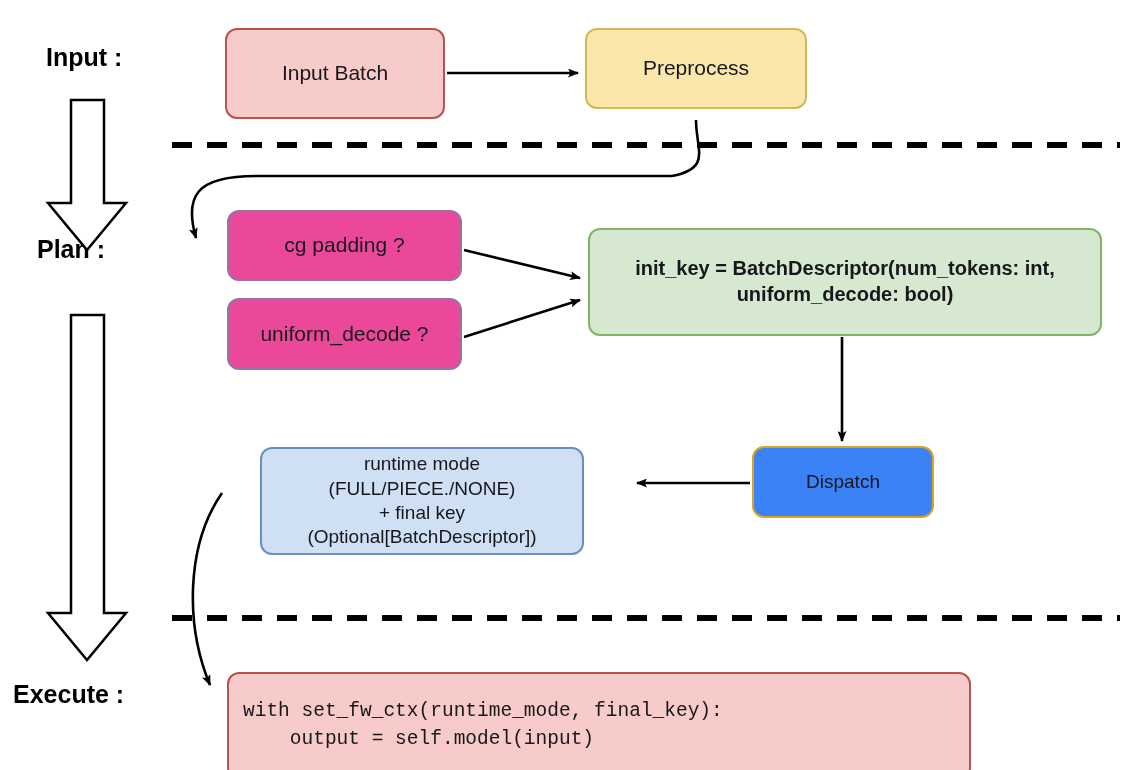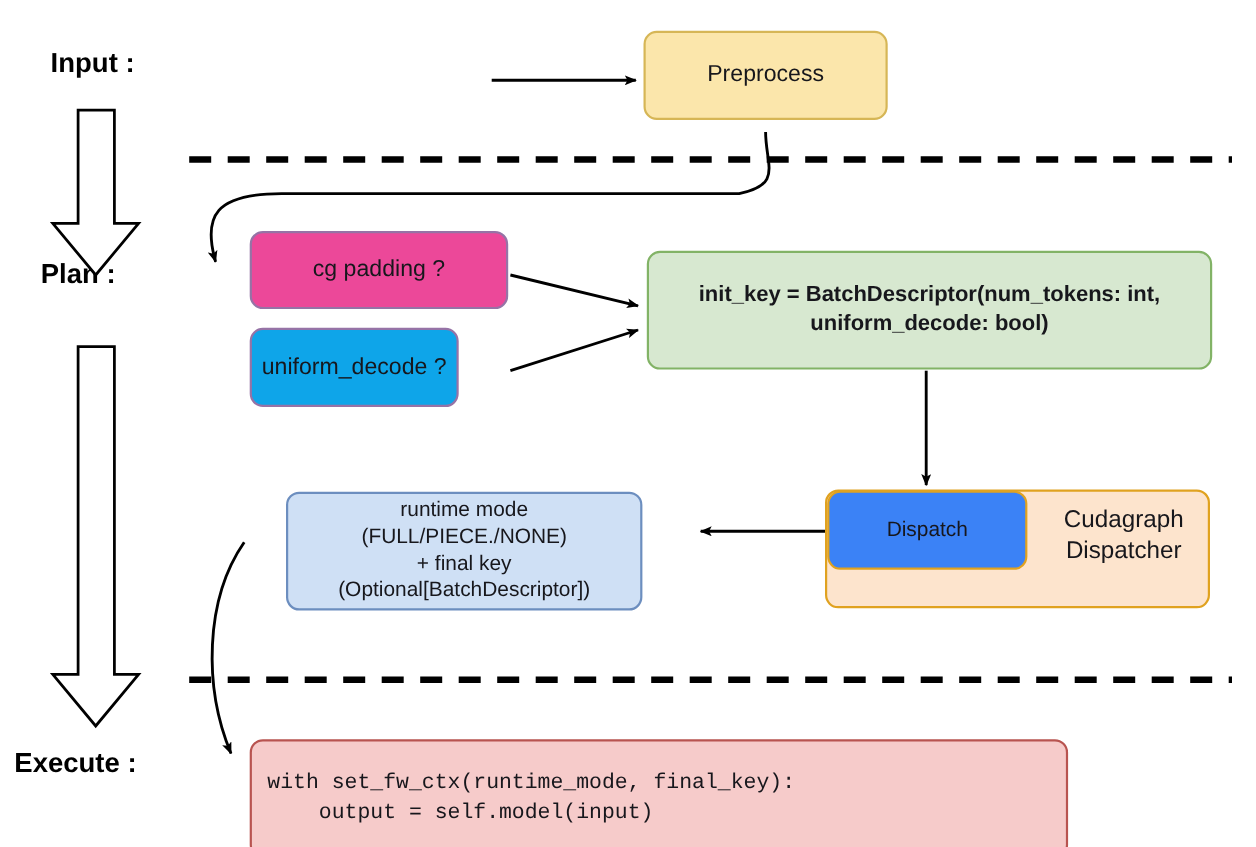--- a/index.html
+++ b/index.html
@@ -54,22 +54,22 @@
   }
   #node-preprocess {
     left: 585px; top: 28px; width: 222px; height: 81px;
     background: #fbe6ab; border-color: #d6b656; font-size: 21px;
   }
   #node-cg-padding {
     left: 227px; top: 210px; width: 235px; height: 71px;
     background: #ec4899; border-color: #9673a6; font-size: 21px;
   }
   #node-uniform-decode {
-    left: 227px; top: 298px; width: 190px; height: 72px;
-    background: #0ea5e9; border-color: #9673a6; font-size: 21px;
+    left: 227px; top: 298px; width: 235px; height: 72px;
+    background: #ec4899; border-color: #9673a6; font-size: 21px;
   }
   #node-init-key {
     left: 588px; top: 228px; width: 514px; height: 108px;
     background: #d7e8d0; border-color: #82b366; font-size: 20px; font-weight: bold;
   }
   #node-cudagraph-dispatcher {
     left: 750px; top: 445px; width: 350px; height: 108px;
     background: #fde4cd; border-color: #e0a220; font-size: 22px;
     align-items: flex-start; justify-content: flex-end;
     padding-top: 11px; padding-right: 14px;
@@ -130,46 +130,43 @@
 
     <line x1="464" y1="337" x2="580" y2="300" stroke="#000000" stroke-width="2.6" marker-end="url(#arrowSolid)"></line>
 
     <line x1="842" y1="337" x2="842" y2="441" stroke="#000000" stroke-width="2.6" marker-end="url(#arrowSolid)"></line>
 
     <line x1="750" y1="483" x2="637" y2="483" stroke="#000000" stroke-width="2.6" marker-end="url(#arrowSolid)"></line>
 
     <path d="M222,493 C186,545 185,625 210,685" fill="none" stroke="#000000" stroke-width="2.6" marker-end="url(#arrowSolid)"></path>
   </svg>
 
+  <div class="node" id="node-input-batch">
+    <span class="node-text">Input Batch</span>
+  </div>
 
   <div class="node" id="node-preprocess">
     <span class="node-text">Preprocess</span>
   </div>
 
   <div class="node" id="node-cg-padding">
     <span class="node-text">cg padding ?</span>
   </div>
 
   <div class="node" id="node-uniform-decode">
     <span class="node-text">uniform_decode ?</span>
   </div>
 
   <div class="node" id="node-init-key">
     <span class="node-text">
       <span>init_key = BatchDescriptor(num_tokens: int,</span><br>
       <span>uniform_decode: bool)</span>
     </span>
   </div>
 
-  <div class="node" id="node-cudagraph-dispatcher">
-    <span class="node-text">
-      <span>Cudagraph</span><br>
-      <span>Dispatcher</span>
-    </span>
-  </div>
 
   <div class="node" id="node-dispatch">
     <span class="node-text">Dispatch</span>
   </div>
 
   <div class="node" id="node-runtime-mode">
     <span class="node-text">
       <span>runtime mode (FULL/PIECE./NONE)</span><br>
       <span>+ final key (Optional[BatchDescriptor])</span>
     </span>

